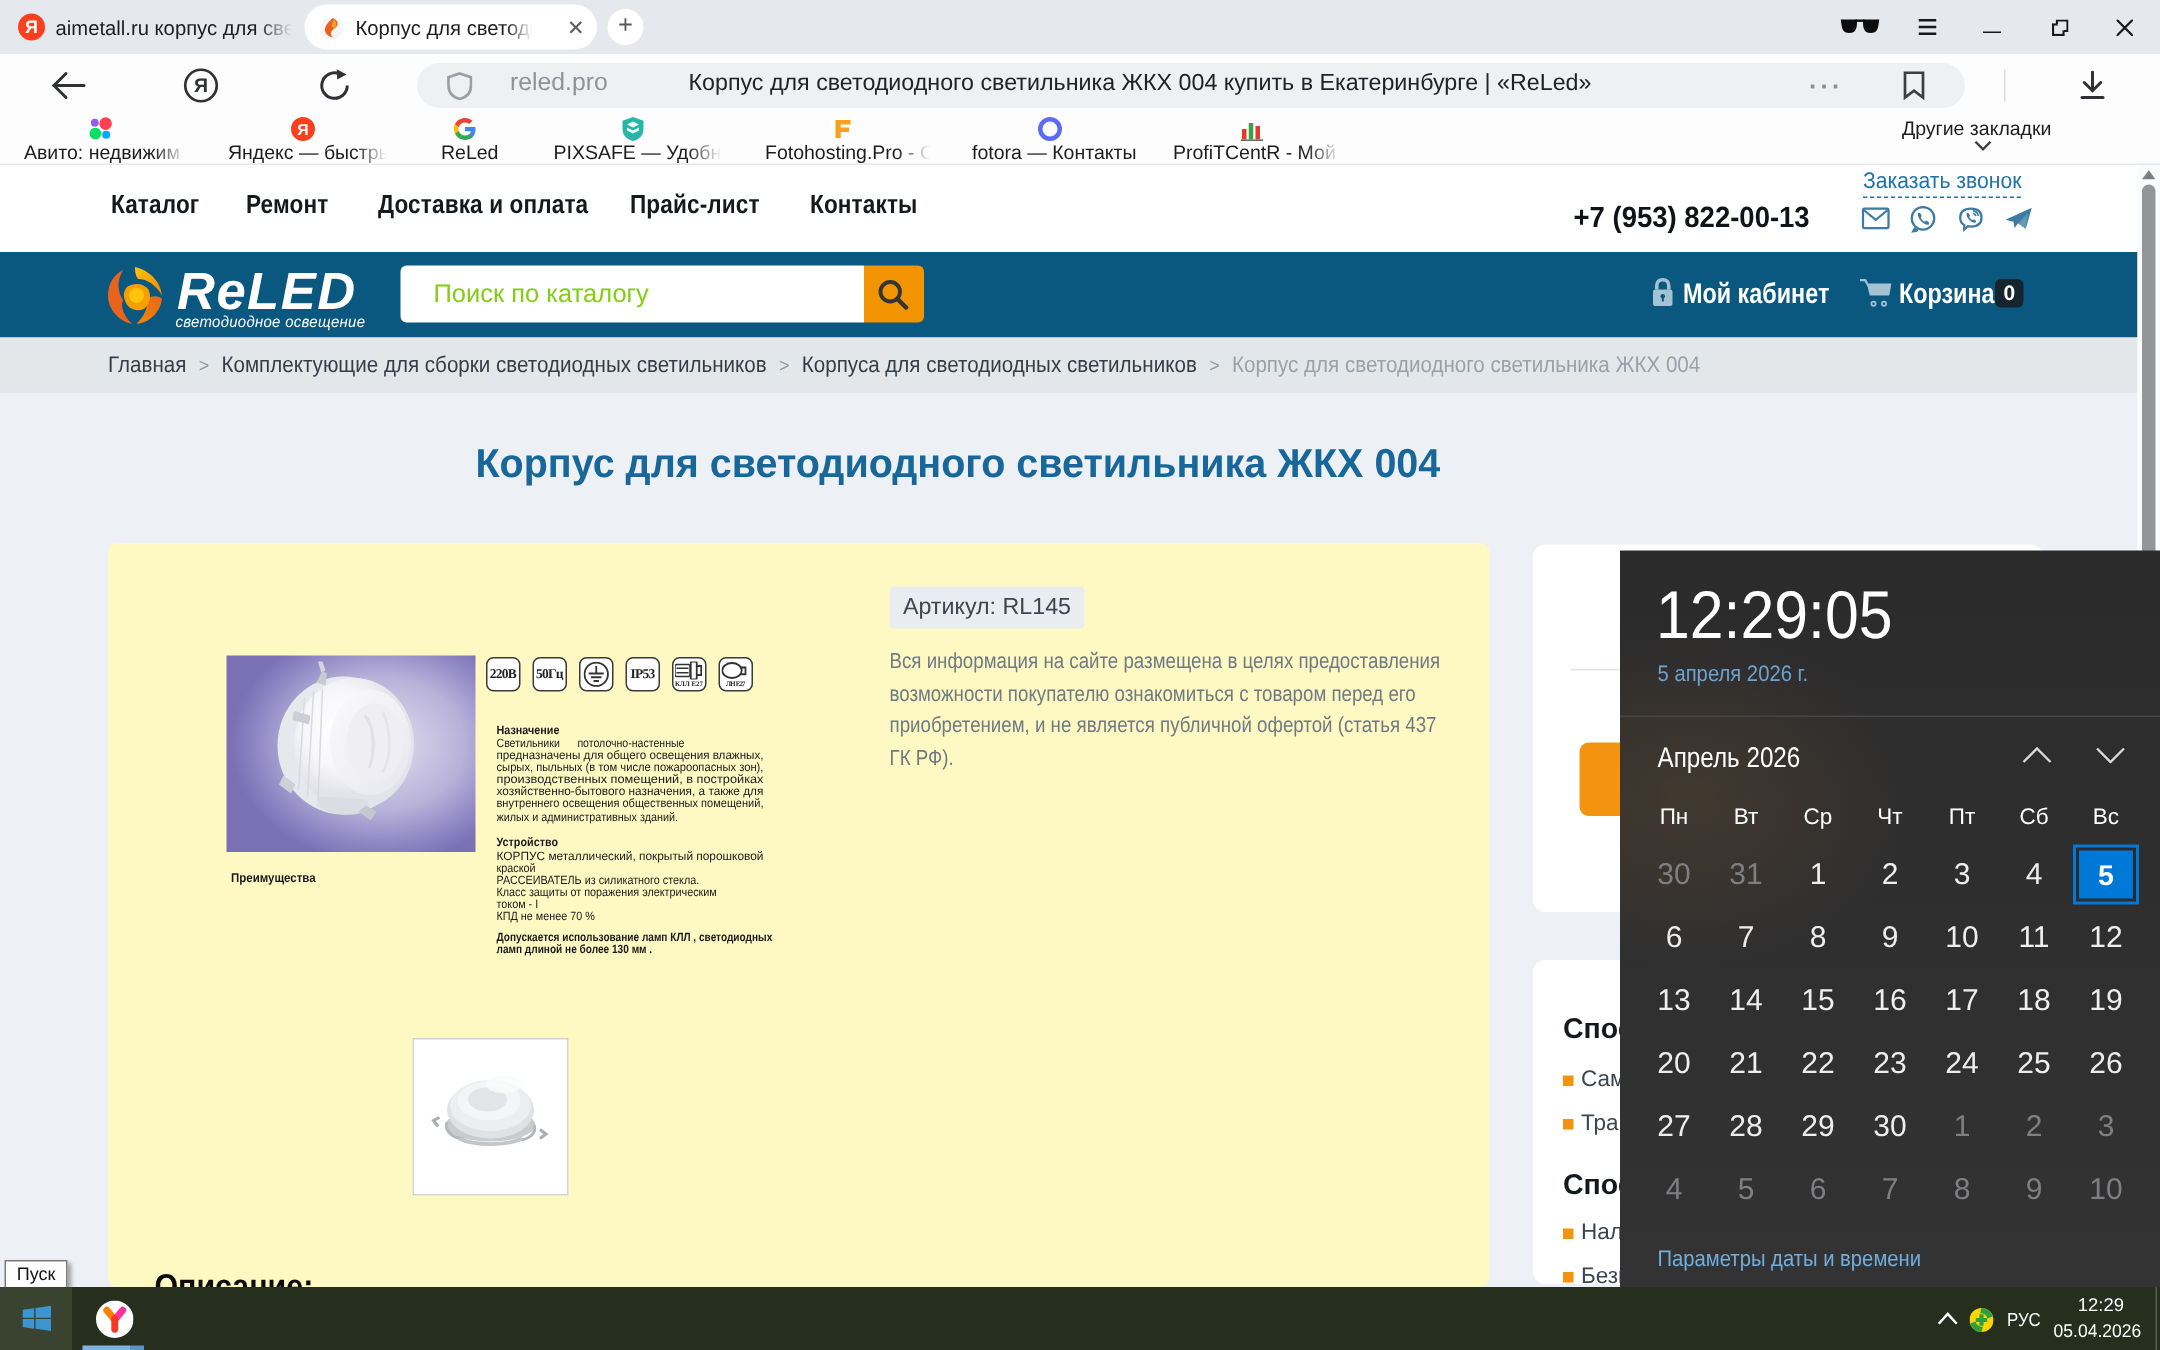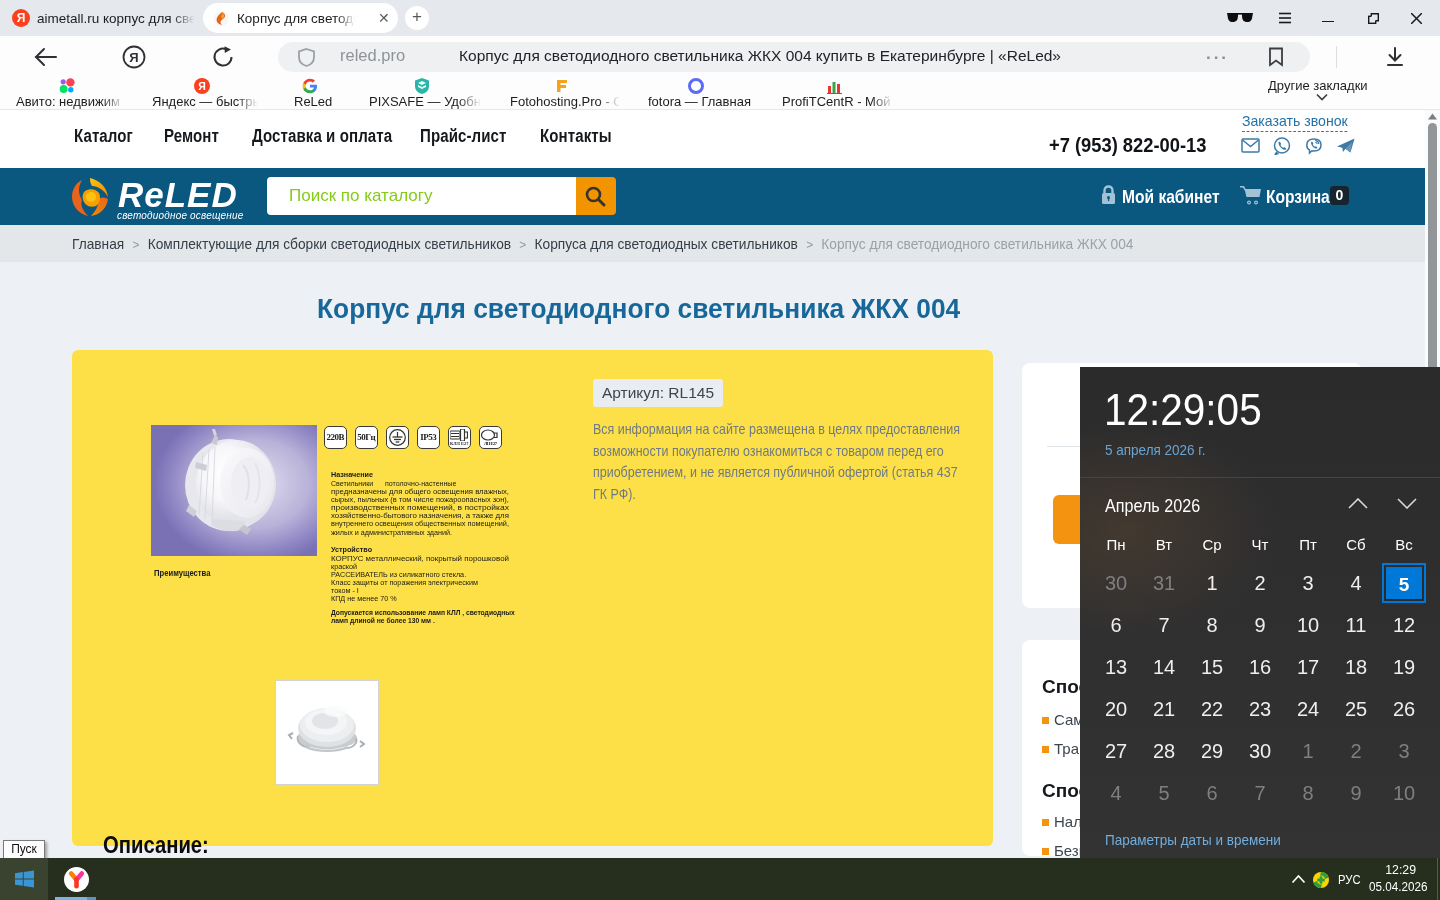--- a/index.html
+++ b/index.html
@@ -47,21 +47,21 @@
   #crumbs { left:0; top:225px; width:1425px; height:37px; background:#e4e7ea; font-size:15px; color:#333e48; }
   #crumbs .in { position:absolute; left:72px; top:10px; white-space:nowrap; transform:scaleX(.915); transform-origin:0 0; }
   #crumbs .sep { color:#8c9aa5; margin:0 9px; font-size:13px; }
   #crumbs .last { color:#99a1a9; }
 
   #content { left:0; top:262px; width:1425px; height:596px; background:#edf0f4; }
   .catbtn { left:74px; top:33px; width:203px; height:40px; background:#f39310; border-radius:6px; color:#fff; font-size:18px; font-weight:bold; }
   .catbtn .txt { position:absolute; left:46px; top:10px; }
   .ptitle { left:317px; top:32px; font-size:27px; font-weight:bold; color:#17679a; transform:scaleX(.975); transform-origin:0 0; white-space:nowrap; }
 
-  .card1 { left:72px; top:88px; width:921px; height:496px; background:#fde047; border-radius:6px; }
+  .card1 { left:72px; top:100px; width:921px; height:496px; background:#fef9c3; border-radius:6px; }
   .artikul { position:absolute; left:521px; top:29px; width:130px; height:28px; background:#e9edf1; border-radius:3px; font-size:15.5px; color:#3c4650; text-align:center; line-height:28px; }
   .legal { position:absolute; left:521px; top:69px; font-size:14.5px; line-height:21.5px; color:#707a84; white-space:nowrap; transform:scaleX(.86); transform-origin:0 0; }
 
   .photo { position:absolute; left:79px; top:75px; width:166px; height:131px;
            background:radial-gradient(ellipse 100px 80px at 62% 45%, #e3e0f0 0%, #b9b2d9 55%, #8d84c3 85%, #7a71b5 100%); }
   .icorow { position:absolute; left:252px; top:76px; display:flex; gap:8.5px; }
   .ico { width:22.5px; height:22.5px; border:1.4px solid #3a3a3a; border-radius:5px; background:#fff; position:relative;
          font-size:9px; font-weight:bold; color:#222; display:flex; align-items:center; justify-content:center;
          font-family:"Liberation Serif", serif; letter-spacing:-0.5px; }
   .dstext { position:absolute; font-size:8px; line-height:8.1px; color:#1a1a1a; font-family:"Liberation Sans",sans-serif; }
@@ -214,21 +214,21 @@
     <span class="ic" style="background:#fff"><svg width="16" height="16" viewBox="0 0 16 16">
           <rect width="16" height="16" rx="2" fill="#fff"></rect>
           <path d="M3 14 L3 2 L13 2 L13 5 L6.5 5 L6.5 7 L12 7 L12 10 L6.5 10 L6.5 14 Z" fill="#f6a21c"></path>
         </svg></span>
     <span class="fade" style="width:110px">Fotohosting.Pro - С</span>
   </div>
   <div class="bm" style="left:648px">
     <span class="ic"><svg width="16" height="16" viewBox="0 0 16 16">
           <circle cx="8" cy="8" r="6.5" fill="none" stroke="#5b6bf5" stroke-width="3"></circle>
         </svg></span>
-    <span>fotora — Главная</span>
+    <span>fotora — Контакты</span>
   </div>
   <div class="bm" style="left:782px">
     <span class="ic"><svg width="16" height="16" viewBox="0 0 16 16">
           <rect x="1" y="8" width="3" height="7" fill="#e23a2e"></rect>
           <rect x="5.5" y="4" width="3" height="11" fill="#38a34a"></rect>
           <rect x="10" y="6" width="3" height="9" fill="#e23a2e"></rect>
           <rect x="0" y="15" width="15" height="1" fill="#666"></rect>
         </svg></span>
     <span class="fade" style="width:112px">ProfiTCentR - Мой</span>
   </div>

